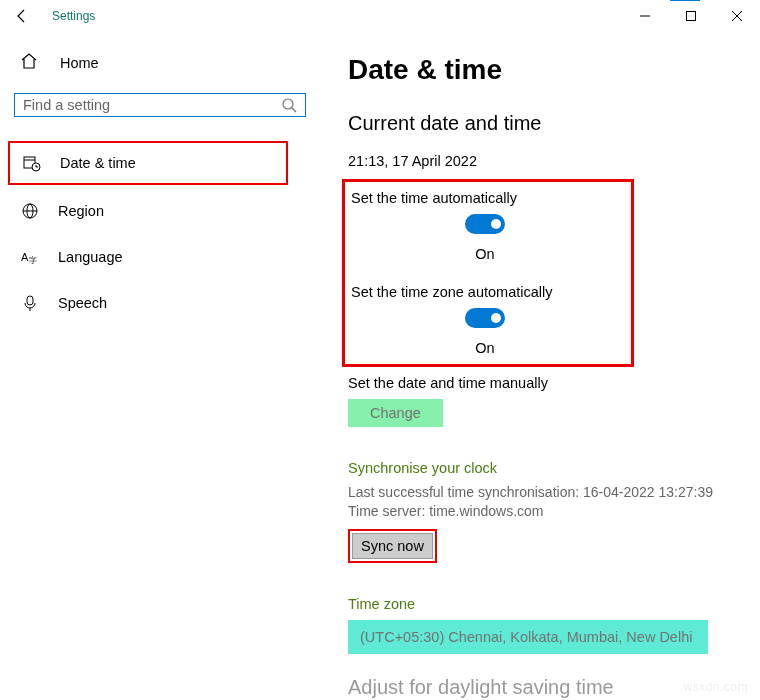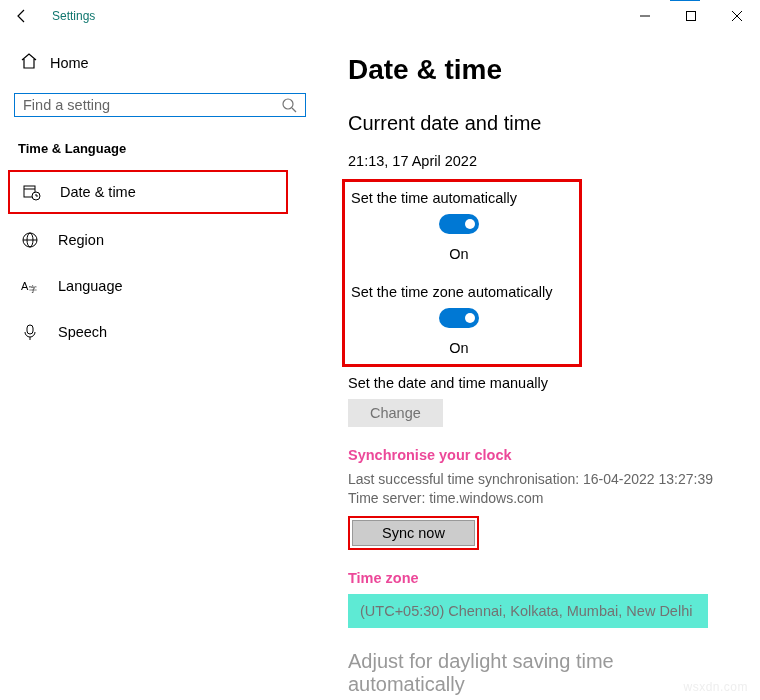--- a/index.html
+++ b/index.html
@@ -7,53 +7,53 @@
     .top-accent { position: absolute; top: 0; right: 60px; width: 30px; height: 1px; background: #0078d4; }
     
     .titlebar { height: 32px; display: flex; align-items: center; padding-left: 8px; position: relative; }
     .titlebar .back { width: 28px; height: 28px; display: flex; align-items: center; justify-content: center; cursor: pointer; }
     .titlebar .title { font-size: 12px; margin-left: 16px; color: #0f766e; }
     .titlebar .controls { position: absolute; right: 0; top: 0; display: flex; }
     .titlebar .controls .btn { width: 46px; height: 32px; display: flex; align-items: center; justify-content: center; cursor: pointer; }
     
     .container { display: flex; height: calc(100% - 32px); }
     .sidebar { width: 320px; padding: 12px 14px 0 14px; }
-    .home-link { display: flex; align-items: center; gap: 12px; padding: 8px 6px; margin-bottom: 12px; cursor: pointer; color: #000; font-size: 14.5px; }
+    .home-link { display: flex; align-items: center; gap: 22px; padding: 8px 6px; margin-bottom: 12px; cursor: pointer; color: #000; font-size: 14.5px; }
     .search-wrap { border: 1.5px solid #0078d4; height: 24px; display: flex; align-items: center; padding: 0 8px; margin-bottom: 24px; }
     .search-wrap input { border: none; outline: none; flex: 1; font-size: 14.5px; color: #000; background: transparent; }
     .search-wrap input::placeholder { color: #666; }
     .category { font-size: 13px; font-weight: 600; color: #000; margin-bottom: 14px; padding-left: 4px; }
     .nav-item { display: flex; align-items: center; gap: 18px; padding: 10px 6px; cursor: pointer; font-size: 14.5px; color: #000; margin-bottom: 6px; position: relative; }
     .nav-item .icon { width: 20px; height: 20px; display: flex; align-items: center; justify-content: center; }
     .highlight-red { border: 2.5px solid #e60000; }
     .nav-date { margin-left: -6px; padding-left: 12px; margin-right: 18px; }
     
     .content { flex: 1; padding: 22px 28px 0 28px; overflow: hidden; }
     .page-title { font-size: 28px; font-weight: 600; margin-bottom: 26px; color: #000; }
     .section-title { font-size: 20px; font-weight: 400; margin-bottom: 18px; color: #000; }
     .datetime-val { font-size: 14.5px; margin-bottom: 10px; color: #000; }
     
-    .red-box { border: 3px solid #e60000; padding: 8px 12px 8px 6px; margin-bottom: 8px; width: 240px; margin-left: -6px; }
+    .red-box { border: 3px solid #e60000; padding: 8px 12px 8px 6px; margin-bottom: 8px; width: 292px; margin-left: -6px; }
     .setting-label { font-size: 14.5px; margin-bottom: 8px; color: #000; }
     .toggle-row { display: flex; align-items: center; gap: 12px; flex-direction: column; }
     .toggle { width: 40px; height: 20px; border-radius: 10px; position: relative; cursor: pointer; }
     .toggle.on { background: #0078d4; }
     .toggle.on::after { content: ""; position: absolute; width: 10px; height: 10px; background: #fff; border-radius: 50%; right: 4px; top: 5px; }
     .toggle.off { background: #fff; border: 1.5px solid #666; }
     .toggle.off::after { content: ""; position: absolute; width: 10px; height: 10px; background: #000; border-radius: 50%; left: 3px; top: 3px; }
     .toggle-text { font-size: 14.5px; }
     .setting-block { margin-bottom: 16px; }
     .spacer-sm { height: 6px; }
     
-    .gray-btn { background: #e5e5e5; border: none; padding: 6px 22px; font-size: 14.5px; color: #737373; cursor: pointer; }
+    .gray-btn { background: #86efac; border: none; padding: 6px 22px; font-size: 14.5px; color: #737373; cursor: pointer; }
     .sync-wrap { border: 2.5px solid #e60000; display: inline-block; padding: 2px; }
-    .sync-btn { background: #ccc; border: 1px solid #999; padding: 4px 29px; font-size: 14.5px; cursor: pointer; }
+    .sync-btn { background: #ccc; border: 1px solid #999; padding: 4px 8px; font-size: 14.5px; cursor: pointer; }
     
     .sub-text { font-size: 14px; color: #666; margin-bottom: 3px; }
-    .section-head { font-size: 14.5px; font-weight: 700; margin-bottom: 8px; color: #ec4899; margin-top: 20px; }
+    .section-head { font-size: 14.5px; font-weight: 400; margin-bottom: 8px; color: #4d7c0f; margin-top: 33px; }
     .dropdown { background: #5eead4; padding: 9px 12px; font-size: 14.5px; color: #737373; width: 360px; cursor: pointer; }
     
     .disabled-label { color: #999; font-size: 20px; margin-top: 22px; margin-bottom: 8px; }
     .toggle-row.disabled .toggle-text { color: #999; }
     
     .watermark { position: absolute; bottom: 6px; right: 12px; color: #eee; font-size: 12px; letter-spacing: 0.5px; }
   </style>
 </head>
 <body>
 
@@ -94,21 +94,20 @@
           </svg></span>
       <span>Home</span>
     </div>
     <div class="search-wrap">
       <input type="text" placeholder="Find a setting" style="">
       <svg width="16" height="16" viewBox="0 0 16 16">
           <circle cx="7" cy="7" r="5" stroke="#757575" stroke-width="1.2" fill="none"></circle>
           <line x1="11" y1="11" x2="15" y2="15" stroke="#757575" stroke-width="1.2"></line>
         </svg>
     </div>
-    <div class="category">Time &amp; Language</div>
 
     <div class="nav-item highlight-red nav-date">
       <span class="icon">
           <svg width="18" height="18" viewBox="0 0 18 18">
             <rect x="1" y="3" width="11" height="11" stroke="#000" stroke-width="1" fill="none"></rect>
             <line x1="1" y1="6" x2="12" y2="6" stroke="#000"></line>
             <circle cx="13" cy="13" r="4" stroke="#000" fill="#fff" stroke-width="1"></circle>
             <line x1="13" y1="11" x2="13" y2="13" stroke="#000"></line>
             <line x1="13" y1="13" x2="15" y2="13" stroke="#000"></line>
           </svg>

